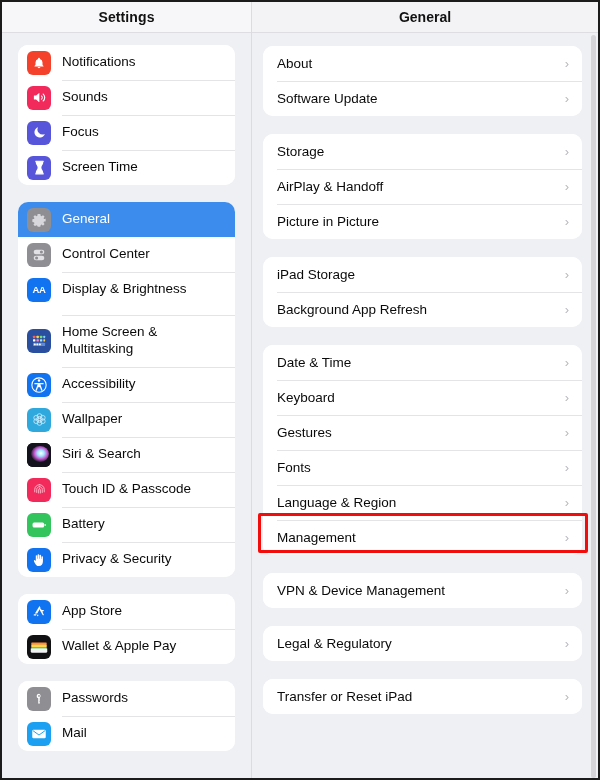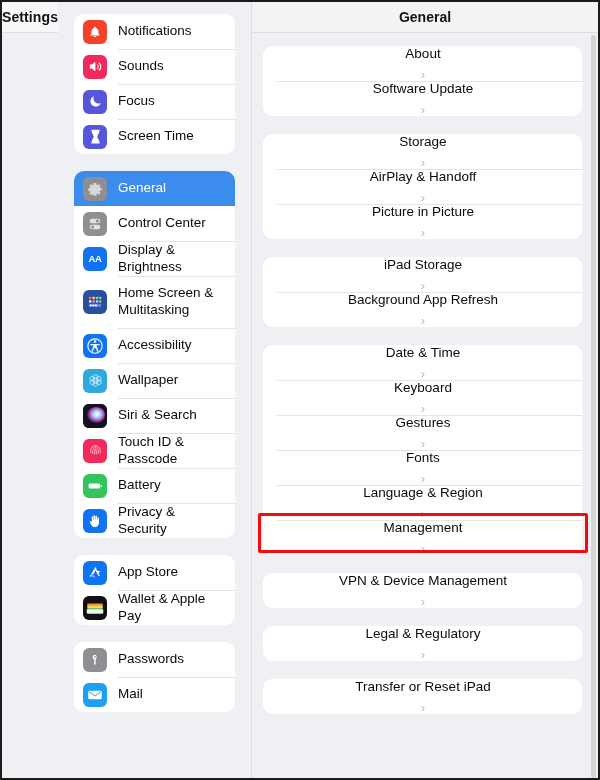--- a/index.html
+++ b/index.html
@@ -6,33 +6,33 @@
   html,body { width:600px; height:780px; }
   body {
     font-family:"Liberation Sans", sans-serif;
     background:#eff0f4;
     overflow:hidden;
     border:2px solid #1b1b1b;
   }
   .app { position:relative; width:596px; height:776px; display:flex; background:#eff0f4; overflow:hidden; }
 
   
-  .sidebar { width:249px; height:100%; background:#eff0f4; display:flex; flex-direction:row; position:relative; }
+  .sidebar { width:249px; height:100%; background:#eff0f4; display:flex; flex-direction:column; position:relative; }
   .sidebar-header {
     height:31px; flex:0 0 31px; display:flex; align-items:center; justify-content:center;
     background:#f7f7f9; border-bottom:1px solid #dedee2;
   }
   .sidebar-title { font-size:14px; font-weight:bold; color:#111; letter-spacing:.1px; }
   .sidebar-scroll { flex:1; overflow:hidden; padding:12px 16px 0 16px; }
 
   .group { background:#ffffff; border-radius:10px; overflow:hidden; margin-bottom:17px; }
   .row {
     display:flex; align-items:center; height:35px; padding:0 10px 0 9px; position:relative; background:#fff;
   }
-  .row.tall { height:52px; }
+  .row.tall { height:52px;margin-top:8px; }
   .row + .row::before {
     content:""; position:absolute; left:44px; right:0; top:0; height:1px; background:#e4e4e6;
   }
   .row.selected { background:#3c8ced; }
   .row.selected + .row::before { background:transparent; }
   .row.selected .row-label { color:#fff; }
   .row-label { font-size:13.5px; color:#0a0a0a; line-height:1.25; }
 
   
   .ic { width:24px; height:24px; border-radius:6px; flex:0 0 24px; margin-right:11px;
@@ -47,21 +47,21 @@
   .detail-header {
     height:31px; flex:0 0 31px; display:flex; align-items:center; justify-content:center;
     background:#f3f3f6; border-bottom:1px solid #dedee2;
   }
   .detail-title { font-size:14px; font-weight:bold; color:#111; }
   .detail-scroll { flex:1; overflow:hidden; padding:13px 16px 0 11px; position:relative; }
 
   .dgroup { background:#fff; border-radius:10px; overflow:hidden; margin-bottom:18px; }
   .drow {
     display:flex; align-items:center; justify-content:space-between;
-    height:35px; padding:0 13px 0 14px; position:relative; background:#fff;flex-direction:column;
+    height:35px; padding:0 13px 0 14px; position:relative; background:#fff;
   }
   .drow + .drow::before {
     content:""; position:absolute; left:14px; right:0; top:0; height:1px; background:#e4e4e6;
   }
   .drow-label { font-size:13.5px; color:#0a0a0a; }
   .chev { color:#b9b9be; font-size:13px; line-height:1; font-weight:500; }
 
   
   .scrollbar-track { position:absolute; top:33px; right:2px; width:5px; bottom:0; background:#d4d4d9; border-radius:3px; }
 

